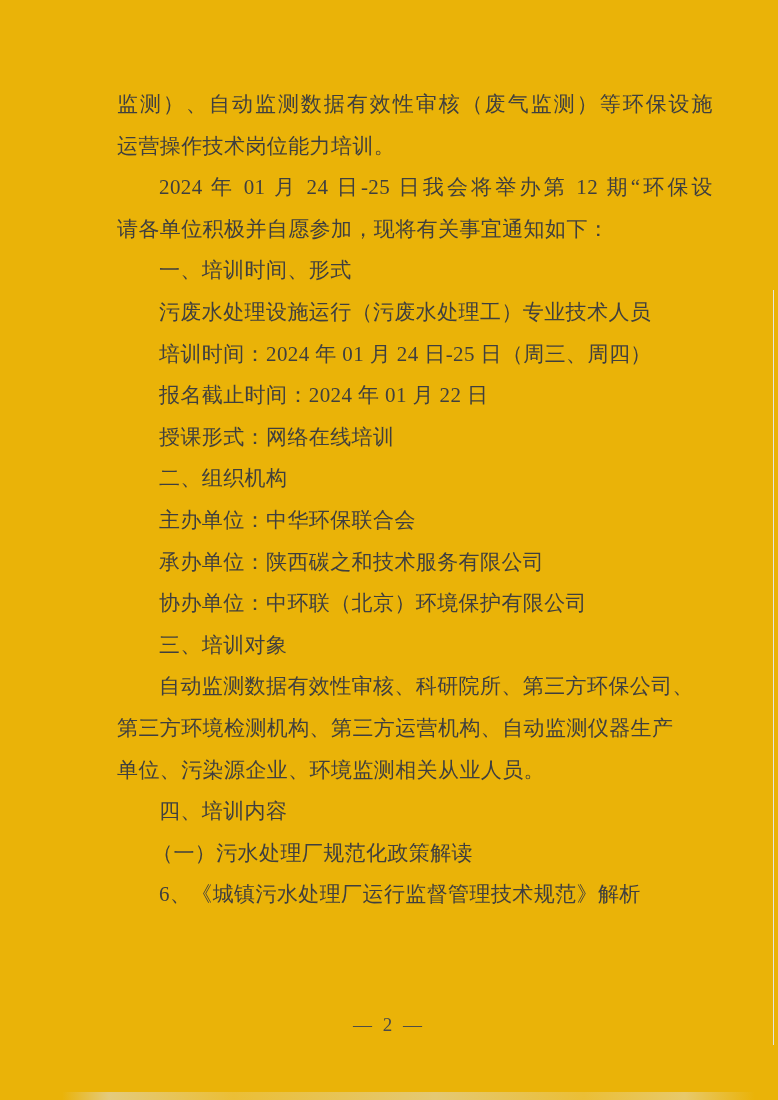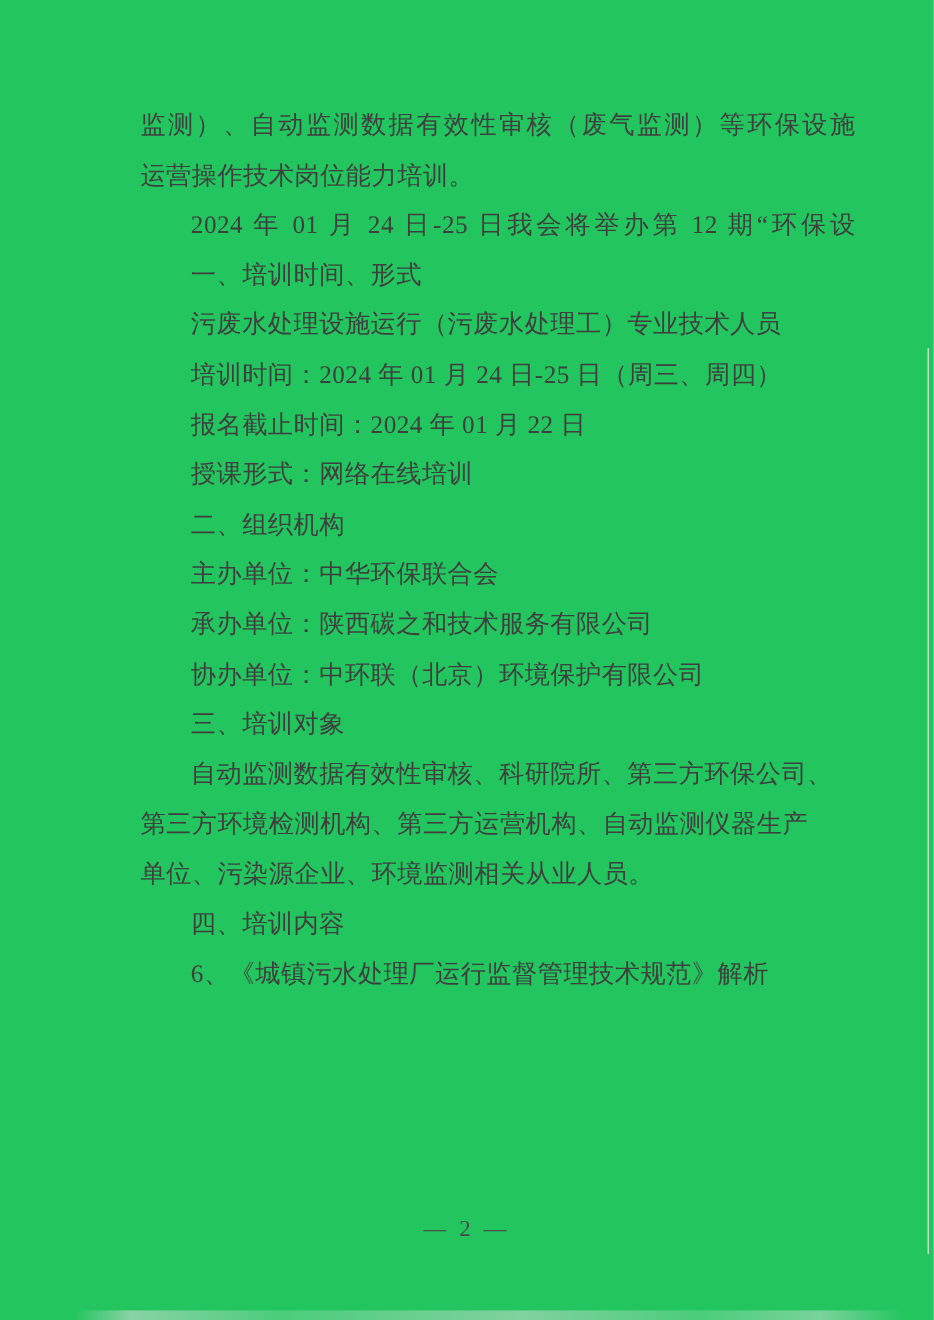--- a/index.html
+++ b/index.html
@@ -10,21 +10,21 @@
     width: 778px;
     height: 1100px;
     position: relative;
     background: #fdfdfd;
     overflow: hidden;
     font-family: "Liberation Serif", "DejaVu Serif", serif;
   }
   .page {
     position: absolute;
     inset: 0;
-    background: #22c55e;
+    background: #eab308;
   }
   .content {
     position: absolute;
     left: 117px;
     top: 84px;
     width: 596px;
   }
   .line {
     font-size: 21px;
     line-height: 41.6px;
@@ -81,34 +81,36 @@
 </style>
 </head>
 <body>
 
 <div class="page">
 
   <div class="content">
     <div class="line just">监测）、自动监测数据有效性审核（废气监测）等环保设施</div>
     <div class="line">运营操作技术岗位能力培训。</div>
     <div class="line just indent">2024 年 01 月 24 日-25 日我会将举办第 12 期“环保设</div>
+    <div class="line">请各单位积极并自愿参加，现将有关事宜通知如下：</div>
     <div class="line indent">一、培训时间、形式</div>
     <div class="line indent">污废水处理设施运行（污废水处理工）专业技术人员</div>
     <div class="line indent">培训时间：2024 年 01 月 24 日-25 日（周三、周四）</div>
     <div class="line indent">报名截止时间：2024 年 01 月 22 日</div>
     <div class="line indent">授课形式：网络在线培训</div>
     <div class="line indent">二、组织机构</div>
     <div class="line indent">主办单位：中华环保联合会</div>
     <div class="line indent">承办单位：陕西碳之和技术服务有限公司</div>
     <div class="line indent">协办单位：中环联（北京）环境保护有限公司</div>
     <div class="line indent">三、培训对象</div>
     <div class="line indent">自动监测数据有效性审核、科研院所、第三方环保公司、</div>
     <div class="line">第三方环境检测机构、第三方运营机构、自动监测仪器生产</div>
     <div class="line">单位、污染源企业、环境监测相关从业人员。</div>
     <div class="line indent">四、培训内容</div>
+    <div class="line indent-bracket">（一）污水处理厂规范化政策解读</div>
     <div class="line indent">6、《城镇污水处理厂运行监督管理技术规范》解析</div>
   </div>
 
   <div class="footer">— 2 —</div>
 
   <div class="edge-shadow-right"></div>
   <div class="bottom-smudge"></div>
 </div>
 
 </body></html>

